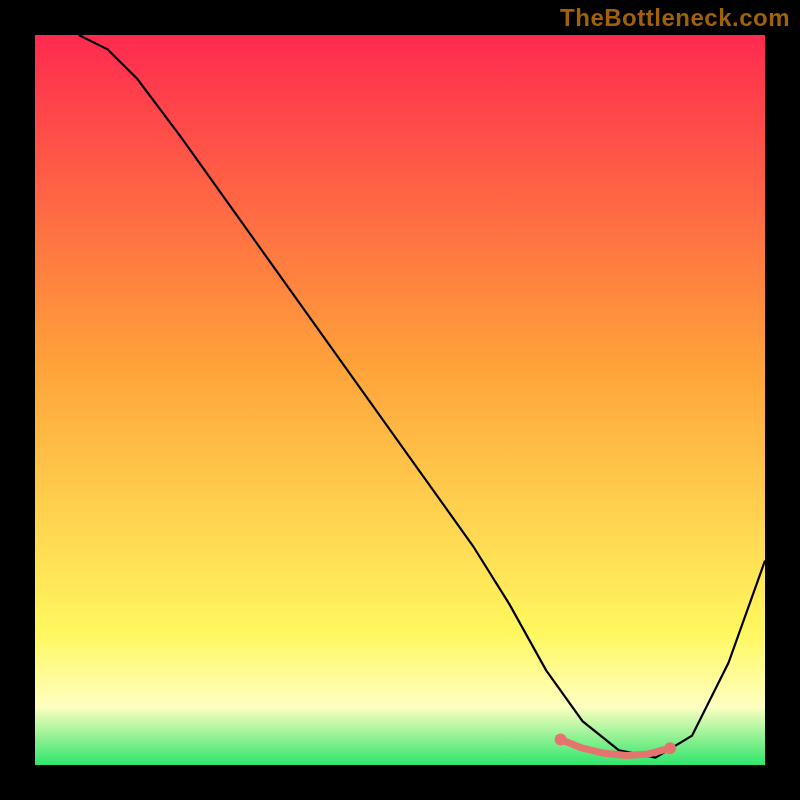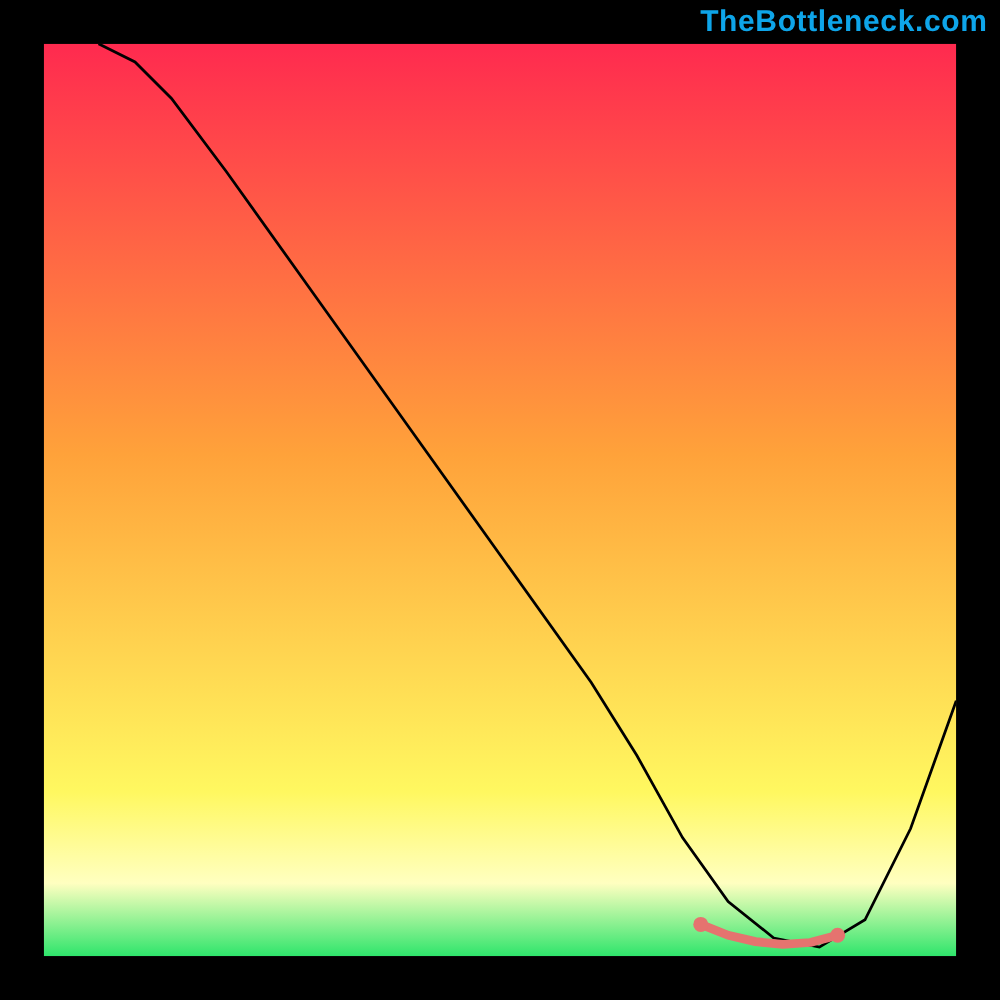--- a/index.html
+++ b/index.html
@@ -7,21 +7,21 @@
   .frame {
     position: relative;
     width: 800px;
     height: 800px;
     background: #000;
   }
   .watermark {
     position: absolute;
     top: 4px;
     right: 10px;
-    color: #0ea5e9;
+    color: #a16207;
     font-family: Arial, Helvetica, sans-serif;
     font-size: 24px;
     font-weight: bold;
     letter-spacing: 0.5px;
     z-index: 10;
   }
   .plot {
     position: absolute;
     left: 35px;
     top: 35px;

